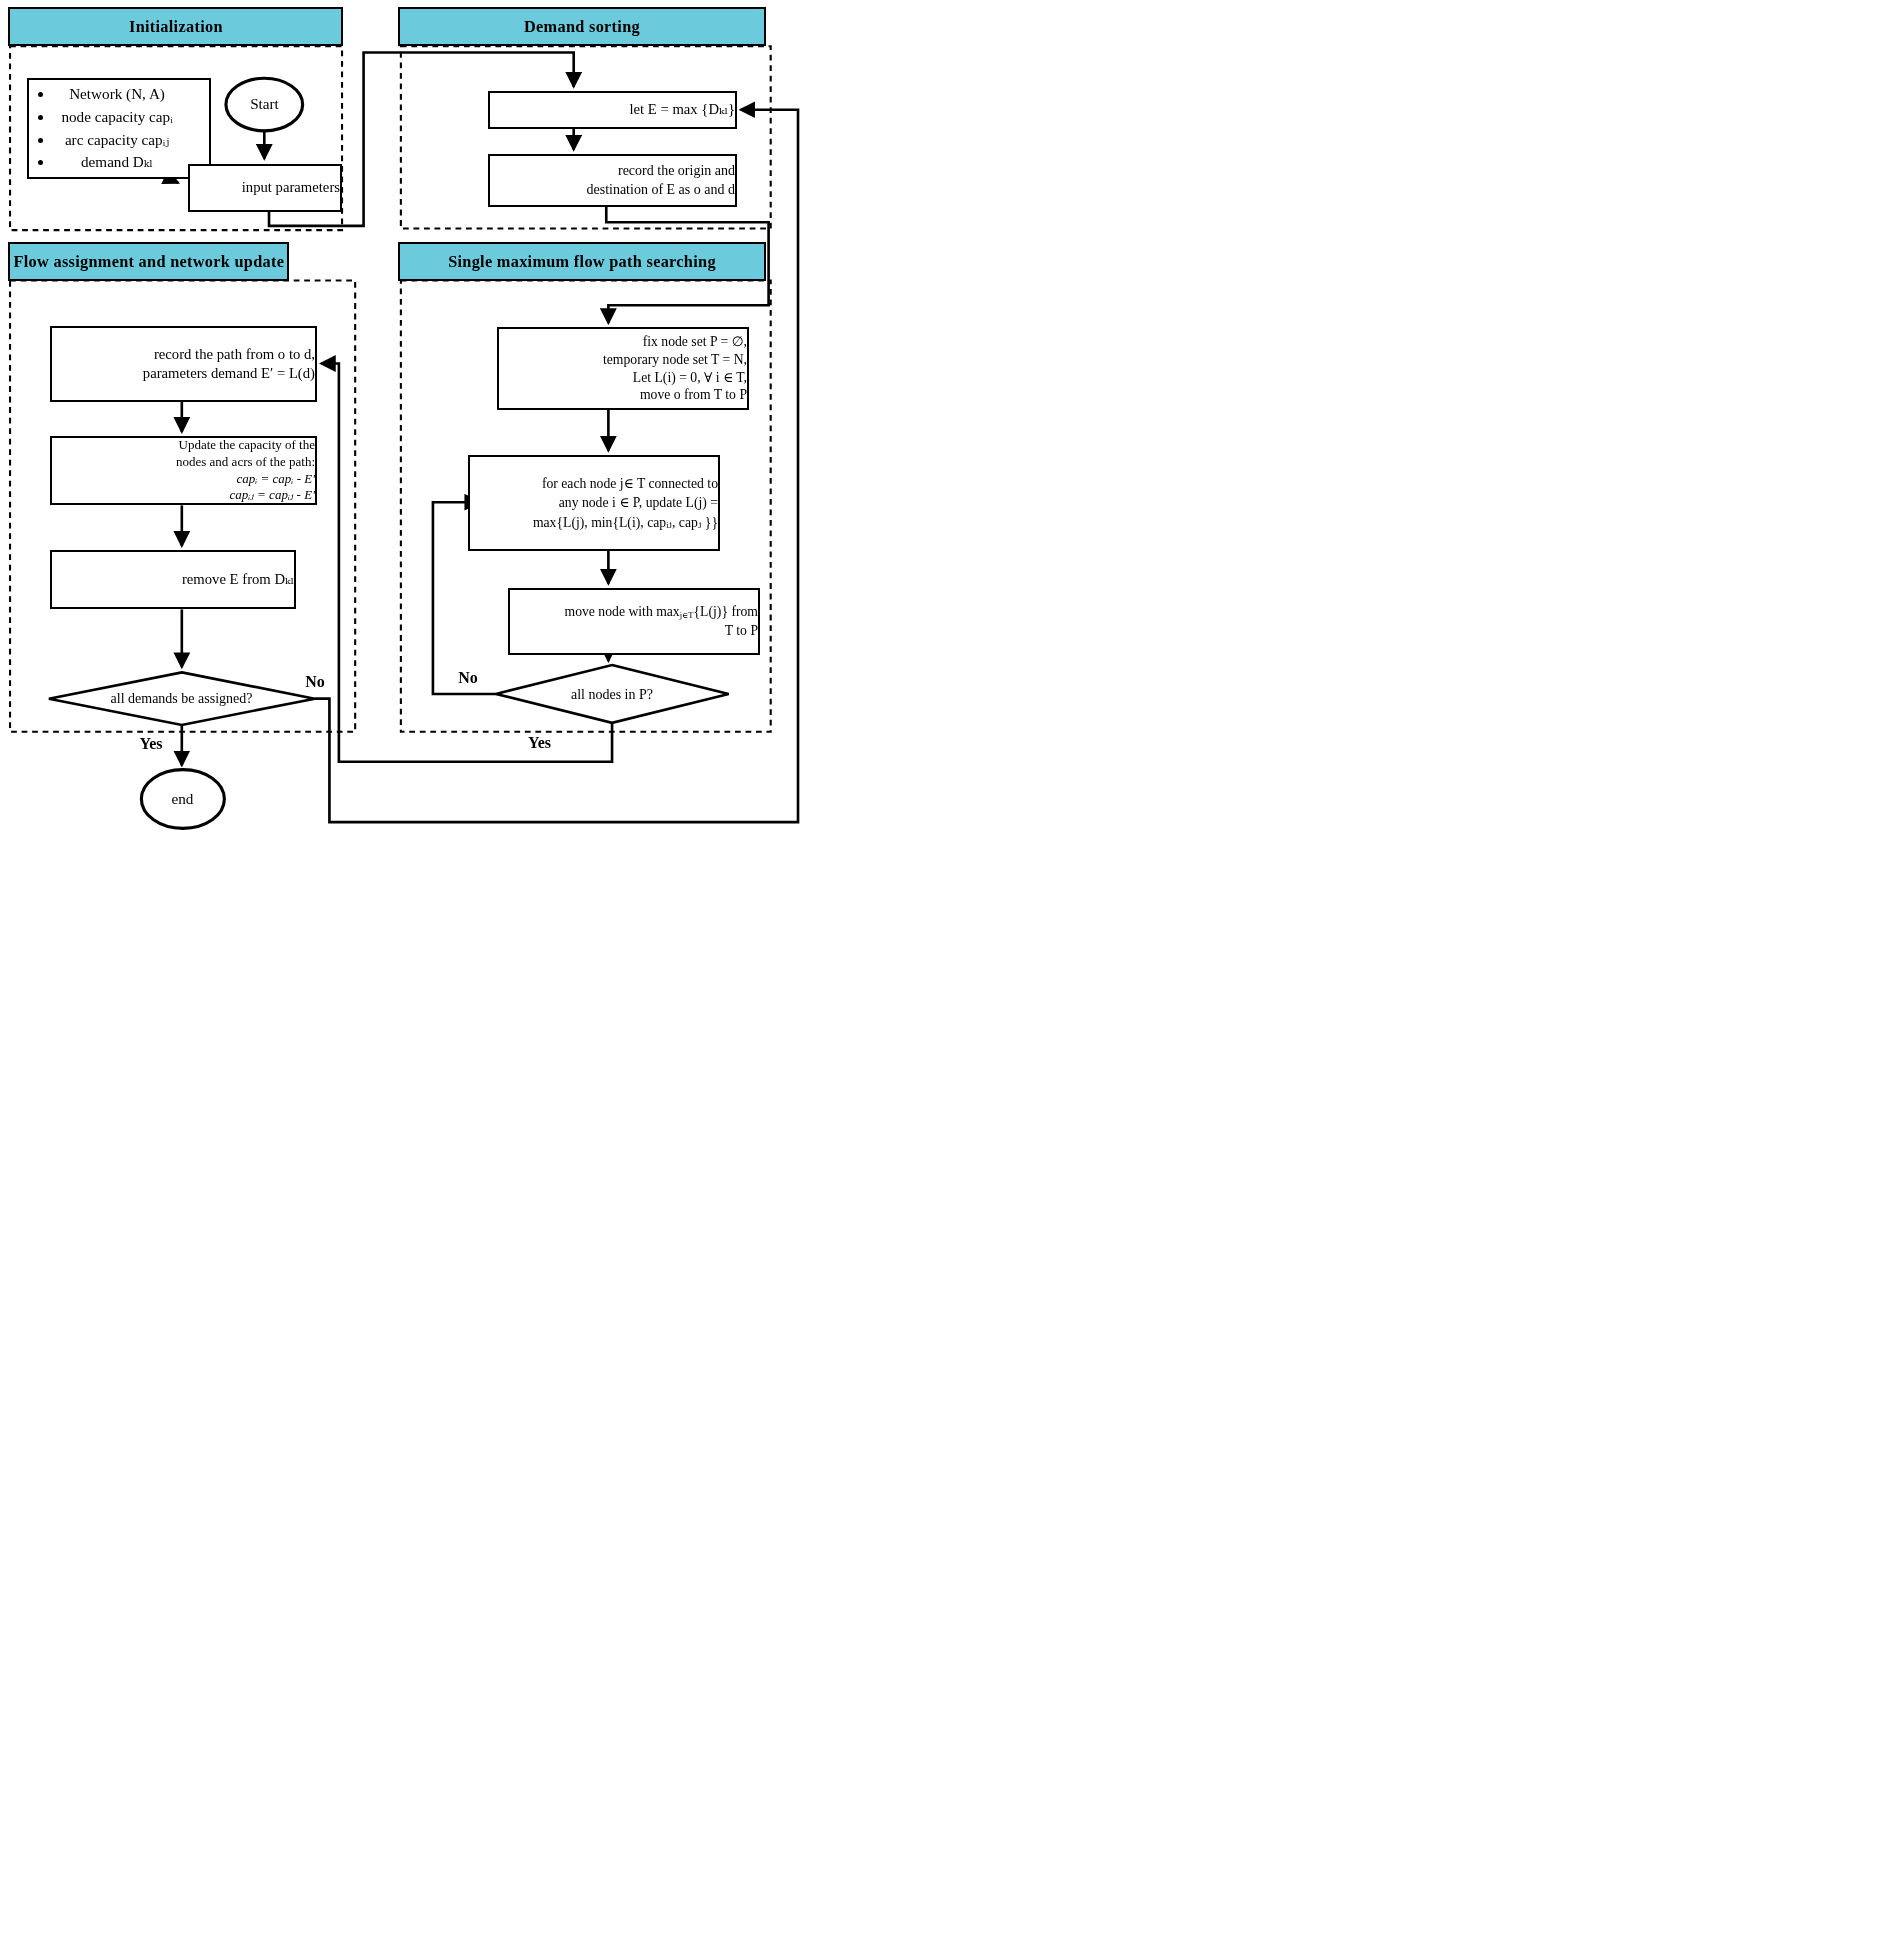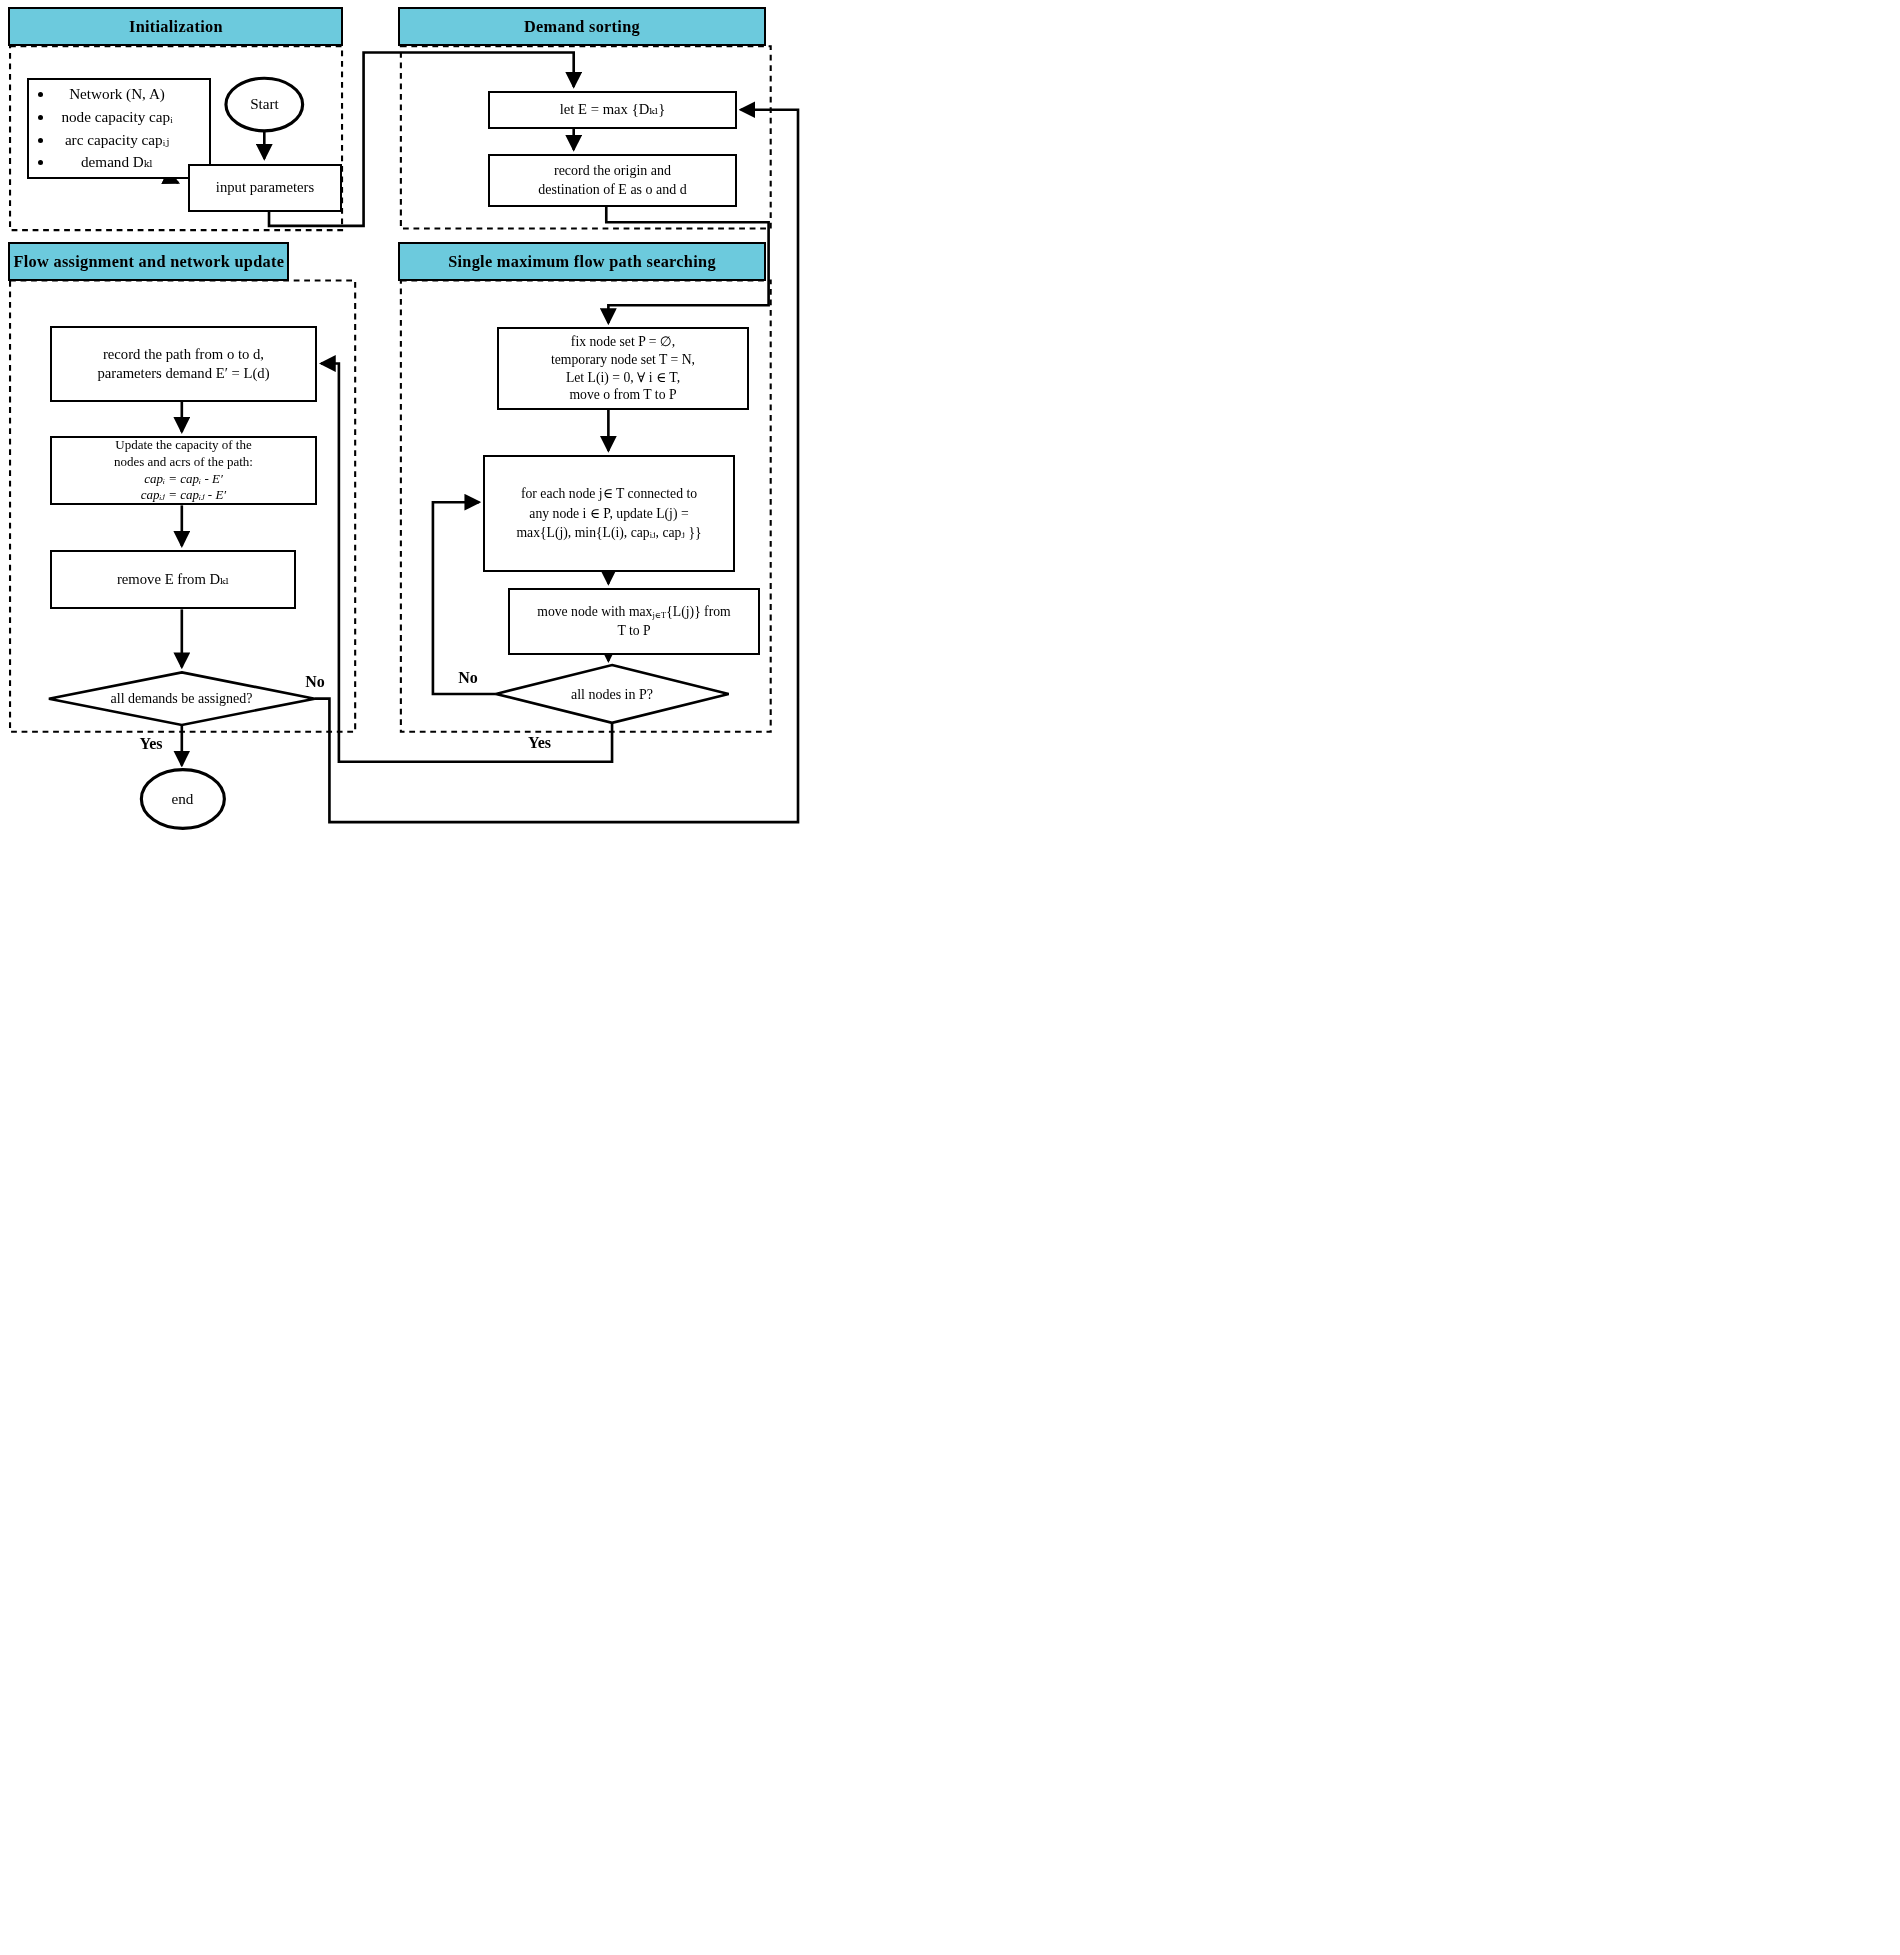--- a/index.html
+++ b/index.html
@@ -11,21 +11,21 @@
   svg.layer{position:absolute;left:0;top:0;z-index:1;}
   .sec-header{
     position:absolute;z-index:4;background:var(--header-fill,#6ccadd);
     border:2.6px solid #000;box-sizing:border-box;
     display:flex;align-items:center;justify-content:center;
     font-weight:bold;font-size:16.3px;letter-spacing:0.3px;
   }
   .node{
     position:absolute;z-index:3;background:#fff;border:2.1px solid #000;
     box-sizing:border-box;display:flex;flex-direction:column;
-    align-items:center;justify-content:center;text-align:center;
+    align-items:flex-end;justify-content:center;text-align:center;
     font-size:13.7px;line-height:1.32;
   }
   .list-box{align-items:flex-start;justify-content:center;margin-top:25px;}
   .list-box ul{margin:0;padding:0 0 0 25px;list-style:disc;}
   .list-box li{font-size:15.2px;margin:2.6px 0;padding-left:7.4px;}
   .floating{position:absolute;z-index:3;display:flex;align-items:center;justify-content:center;text-align:center;background:transparent;}
   .flabel{position:absolute;z-index:3;font-weight:bold;font-size:16px;}
   .ital{font-style:italic;}
   .sub{font-size:0.62em;vertical-align:-0.28em;}
   .ell-text{font-size:15.2px;}
@@ -120,21 +120,21 @@
 
   <div class="floating ell-text bold" style="left:141px;top:786px;width:83px;height:26px">end</div>
 
   <div class="node" style="left:497px;top:327px;width:252px;height:83px;font-size:13.7px;line-height:1.3">
     <div>fix node set P = ∅,</div>
     <div>temporary node set T = N,</div>
     <div>Let L(i) = 0, ∀ i ∈ T,</div>
     <div>move o from T to P</div>
   </div>
 
-  <div class="node" style="left:483px;top:455px;width:252px;height:117px;font-size:13.7px;line-height:1.42">
+  <div class="node" style="left:468px;top:455px;width:252px;height:96px;font-size:13.7px;line-height:1.42">
     <div>for each node j∈ T connected to</div>
     <div>any node i ∈ P, update L(j) =</div>
     <div>max{L(j), min{L(i), capᵢⱼ, capⱼ }}</div>
   </div>
 
   <div class="node" style="left:508px;top:588px;width:252px;height:67px;font-size:13.7px">
     <div>
       <span>move node with max</span><span class="sub">j∈T</span><span>{L(j)} from</span>
     </div>
     <div>T to P</div>

